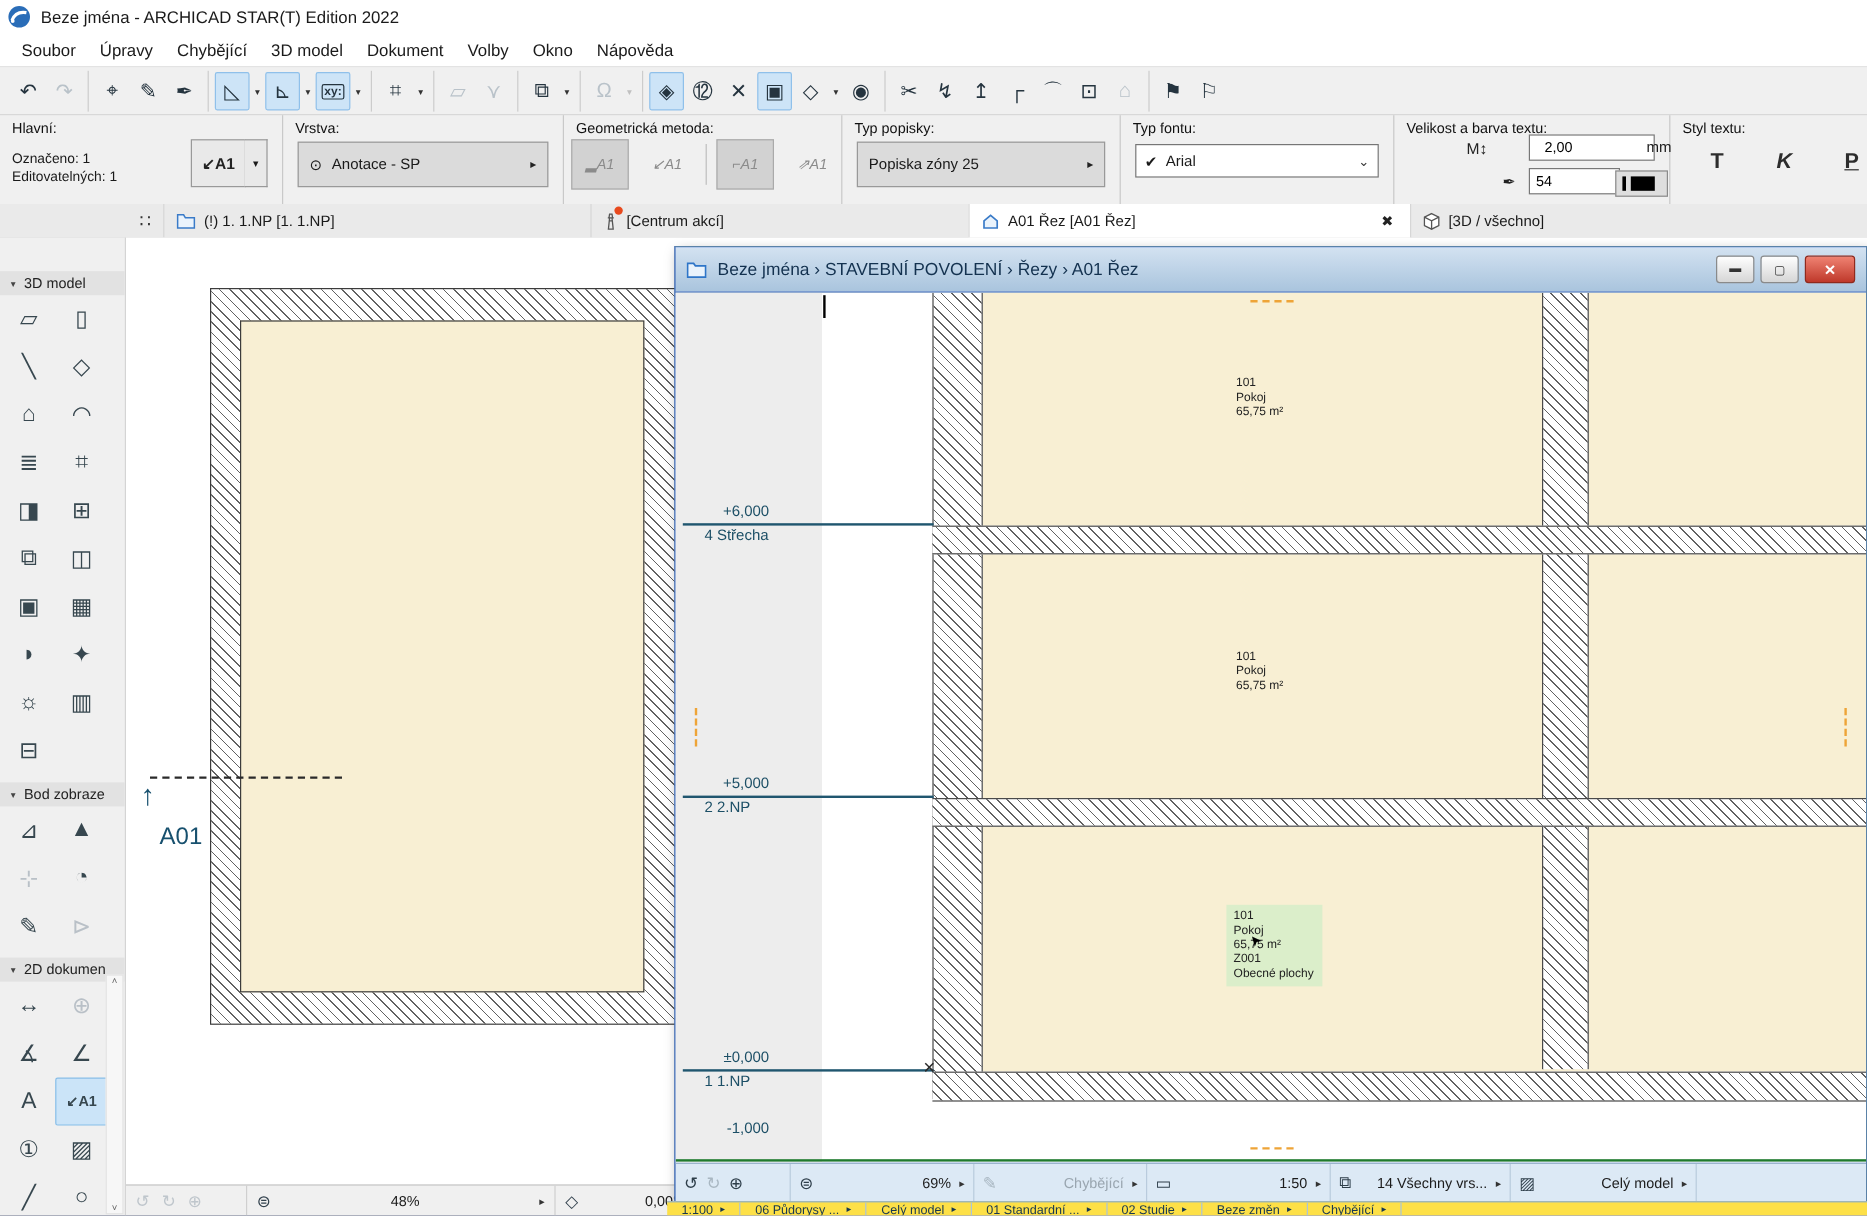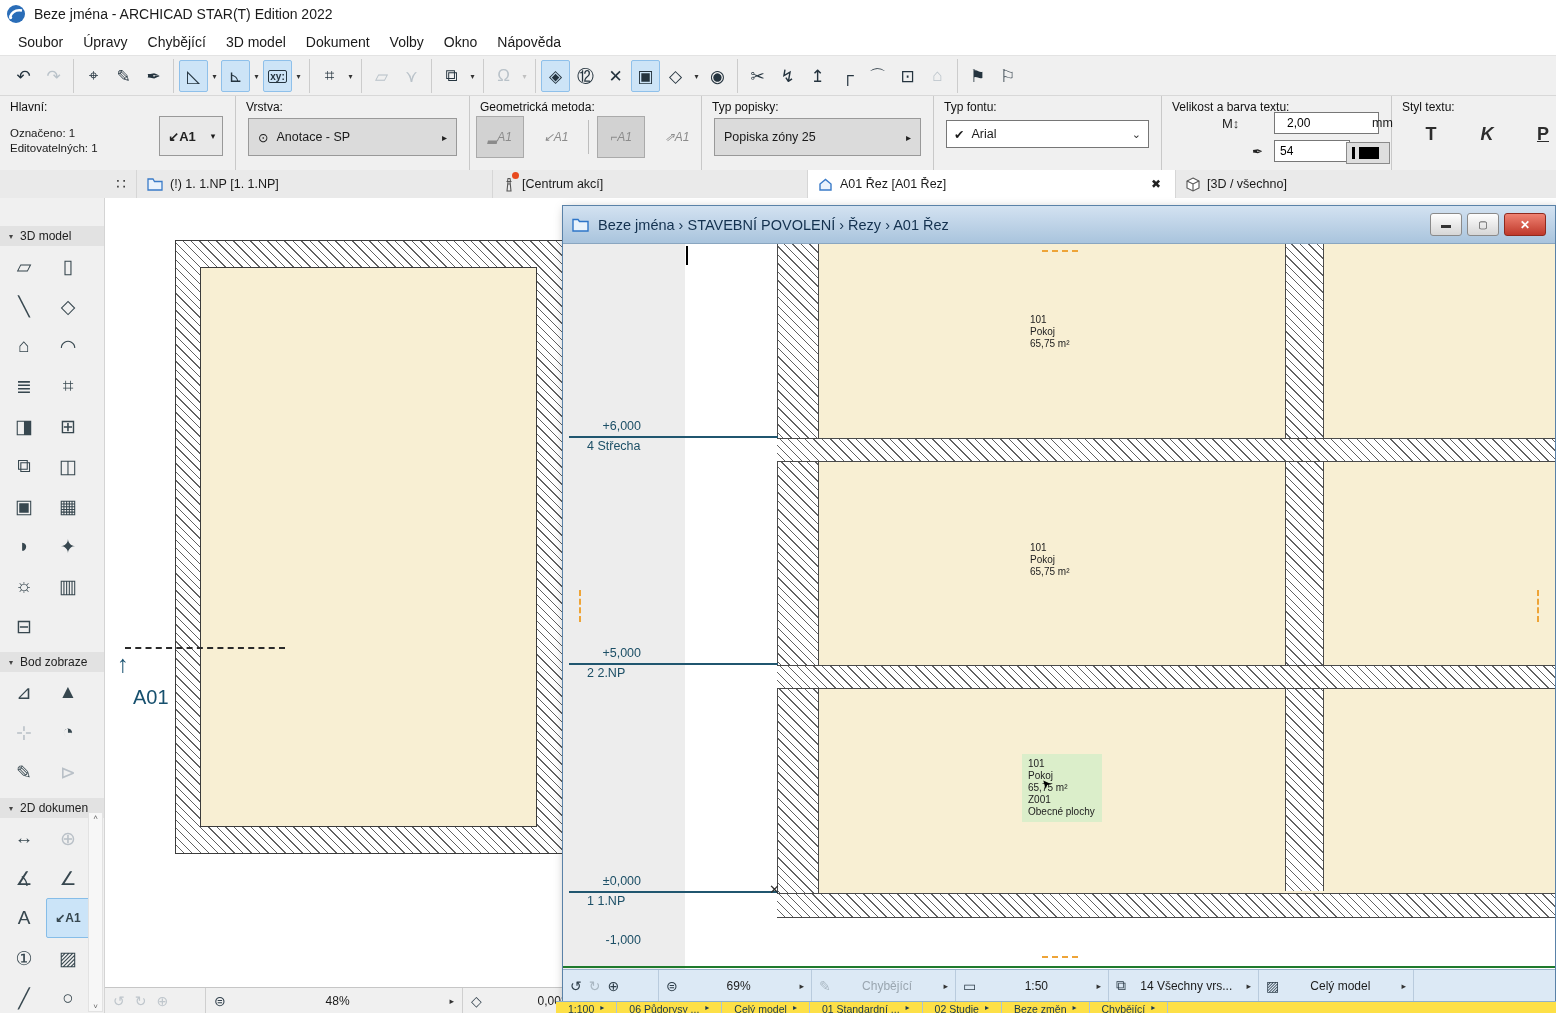--- a/index.html
+++ b/index.html
@@ -128,21 +128,21 @@
   .text-caret{position:absolute;left:123px;top:2px;width:2px;height:19px;background:#000;}
   .x-marker{position:absolute;left:206px;top:638px;font-size:13px;color:#2a2a2a;}
   .cursor-glyph{position:absolute;left:478px;top:533px;font-size:12px;color:#000;transform:rotate(-130deg);}
   .fwin-status{position:absolute;left:0;right:0;bottom:0;height:32px;background:#dce9f5;
                border-top:1px solid #9ab4cc;display:flex;align-items:center;font-size:12px;box-sizing:border-box;}
   .fs-group{display:flex;align-items:center;height:100%;border-right:1px solid #b9cbdd;
             padding:0 7px;gap:7px;box-sizing:border-box;}
   .fs-fill{flex:1;border-right:none;}
   .fs-icon{font-size:14px;color:#2e3e4a;}
   .fs-icon.dis{color:#a9b7c2;}
-  .fs-val{flex:1;text-align:center;color:#1c1c1c;}
+  .fs-val{flex:1;text-align:right;color:#1c1c1c;}
   .fs-val.dis{color:#9aa6b0;}
   .fs-caret{font-size:9px;color:#333;}
   
   .quickbar{position:absolute;left:556px;right:0;top:1001px;height:12px;background:#fde047;
             border-top:1px solid #8fb0cc;display:flex;overflow:hidden;font-size:10.5px;color:#17374f;z-index:6;}
   .qb-item{display:flex;align-items:flex-start;gap:6px;padding:1px 12px 0 12px;border-right:1px solid #aac4da;white-space:nowrap;}
   .qb-caret{font-size:8px;}
 </style>
 </head>
 <body>

